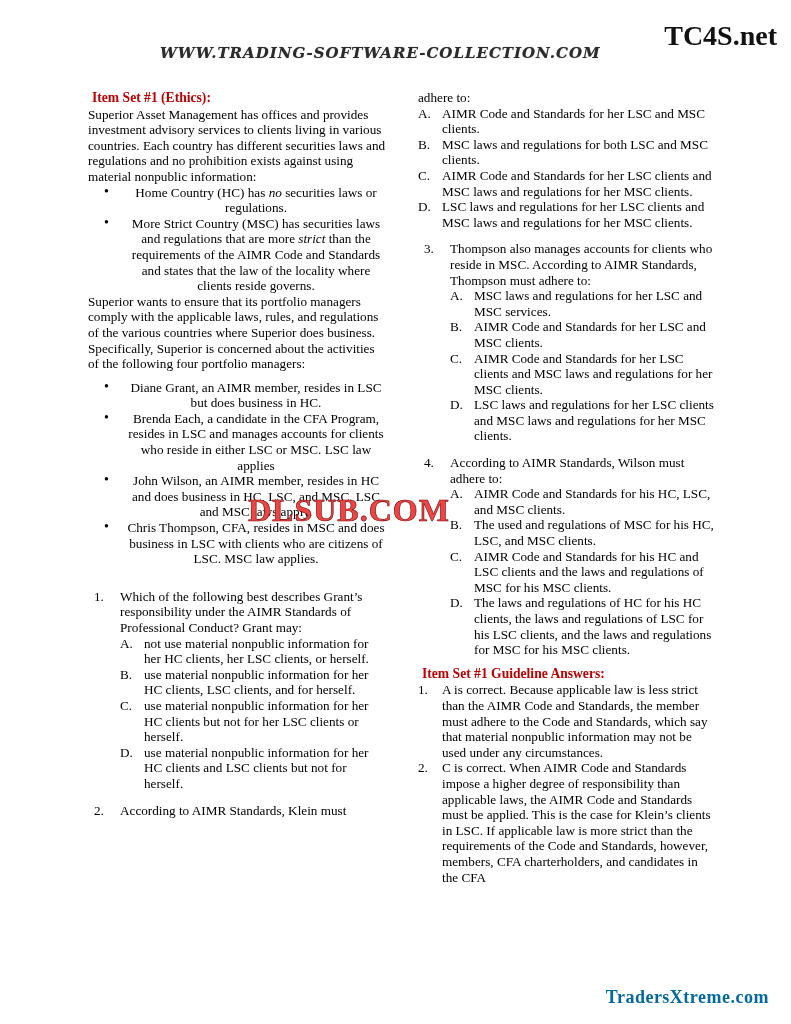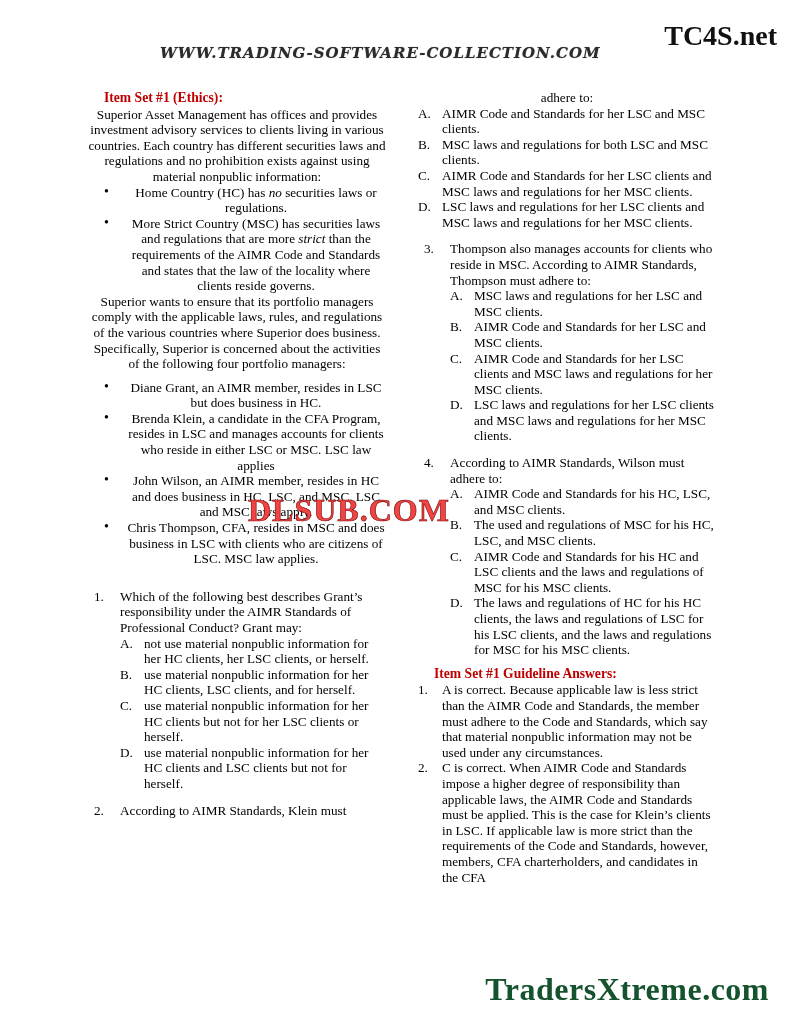--- a/index.html
+++ b/index.html
@@ -60,22 +60,22 @@
     -webkit-text-stroke: 0.6px #7a0000;
     white-space: nowrap;
     z-index: 5;
   }
   .wm-bottom {
     position: absolute;
     right: 22px;
     bottom: 16px;
     font-family: "Liberation Serif", serif;
     font-weight: bold;
-    font-size: 32px;
-    color: #14532d;
+    font-size: 18px;
+    color: #0369a1;
     letter-spacing: 0.5px;
     white-space: nowrap;
   }
 
   
   .content {
     position: absolute;
     top: 90px;
     left: 88px;
     width: 628px;
@@ -84,25 +84,25 @@
     font-size: 13.2px;
     line-height: 15.6px;
   }
   .col {
     width: 298px;
   }
   .heading {
     color: #c00000;
     font-weight: bold;
     font-size: 13.6px;
-    margin: 0 0 1px 16px;
+    margin: 0 0 1px 4px;
   }
   p.body {
     margin: 0;
-    text-align: center;
+    text-align: left;
   }
   
   ul.bullets {
     list-style: none;
     margin: 0;
     padding: 0;
   }
   ul.bullets li {
     position: relative;
     padding-left: 38px;
@@ -175,21 +175,21 @@
           More Strict Country (MSC) has securities laws and regulations that are more <i>strict</i> than the requirements of the AIMR Code and Standards and states that the law of the locality where clients reside governs.
         </li>
       </ul>
 
       <p class="body">Superior wants to ensure that its portfolio managers comply with the applicable laws, rules, and regulations of the various countries where Superior does business. Specifically, Superior is concerned about the activities of the following four portfolio managers:</p>
 
       <div class="sp6"></div>
 
       <ul class="bullets">
         <li>Diane Grant, an AIMR member, resides in LSC but does business in HC.</li>
-        <li>Brenda Klein, a candidate in the CFA Program, resides in LSC and manages accounts for clients who reside in either LSC or MSC. LSC law applies</li>
+        <li>Brenda Each, a candidate in the CFA Program, resides in LSC and manages accounts for clients who reside in either LSC or MSC. LSC law applies</li>
         <li>John Wilson, an AIMR member, resides in HC and does business in HC, LSC, and MSC. LSC and MSC laws apply.</li>
         <li>Chris Thompson, CFA, resides in MSC and does business in LSC with clients who are citizens of LSC. MSC law applies.</li>
       </ul>
 
       <div class="sp10"></div>
 
       <div class="qitem">
         <span class="qnum">1.</span>
         <span>Which of the following best describes Grant’s responsibility under the AIMR Standards of Professional Conduct? Grant may:</span>
         <ul class="choices">
@@ -241,21 +241,21 @@
           <span>LSC laws and regulations for her LSC clients and MSC laws and regulations for her MSC clients.</span>
         </li>
       </ul>
 
       <div class="qitem">
         <span class="qnum">3.</span>
         <span>Thompson also manages accounts for clients who reside in MSC.  According to AIMR Standards, Thompson must adhere to:</span>
         <ul class="choices">
           <li>
             <span class="lab">A.</span>
-            <span>MSC laws and regulations for her LSC and MSC clients.</span>
+            <span>MSC laws and regulations for her LSC and MSC services.</span>
           </li>
           <li>
             <span class="lab">B.</span>
             <span>AIMR Code and Standards for her LSC and MSC clients.</span>
           </li>
           <li>
             <span class="lab">C.</span>
             <span>AIMR Code and Standards for her LSC clients and MSC laws and regulations for her MSC clients.</span>
           </li>
           <li>

